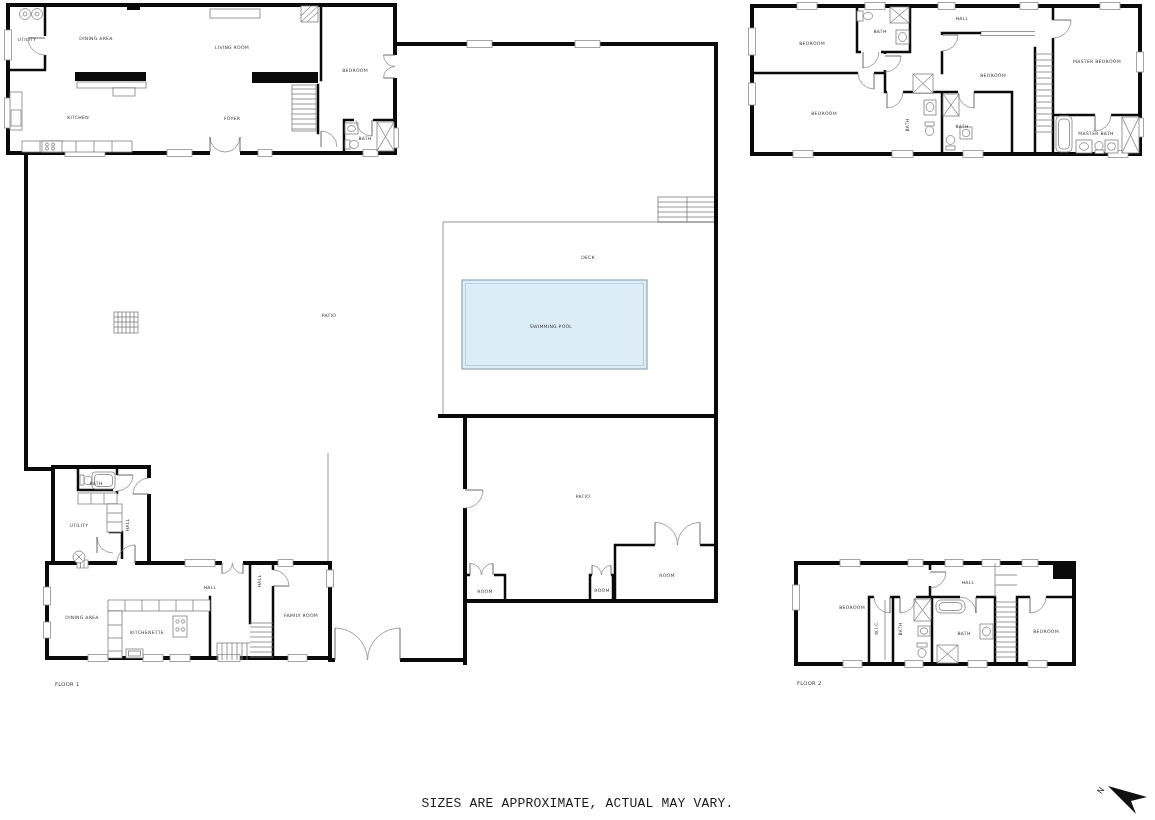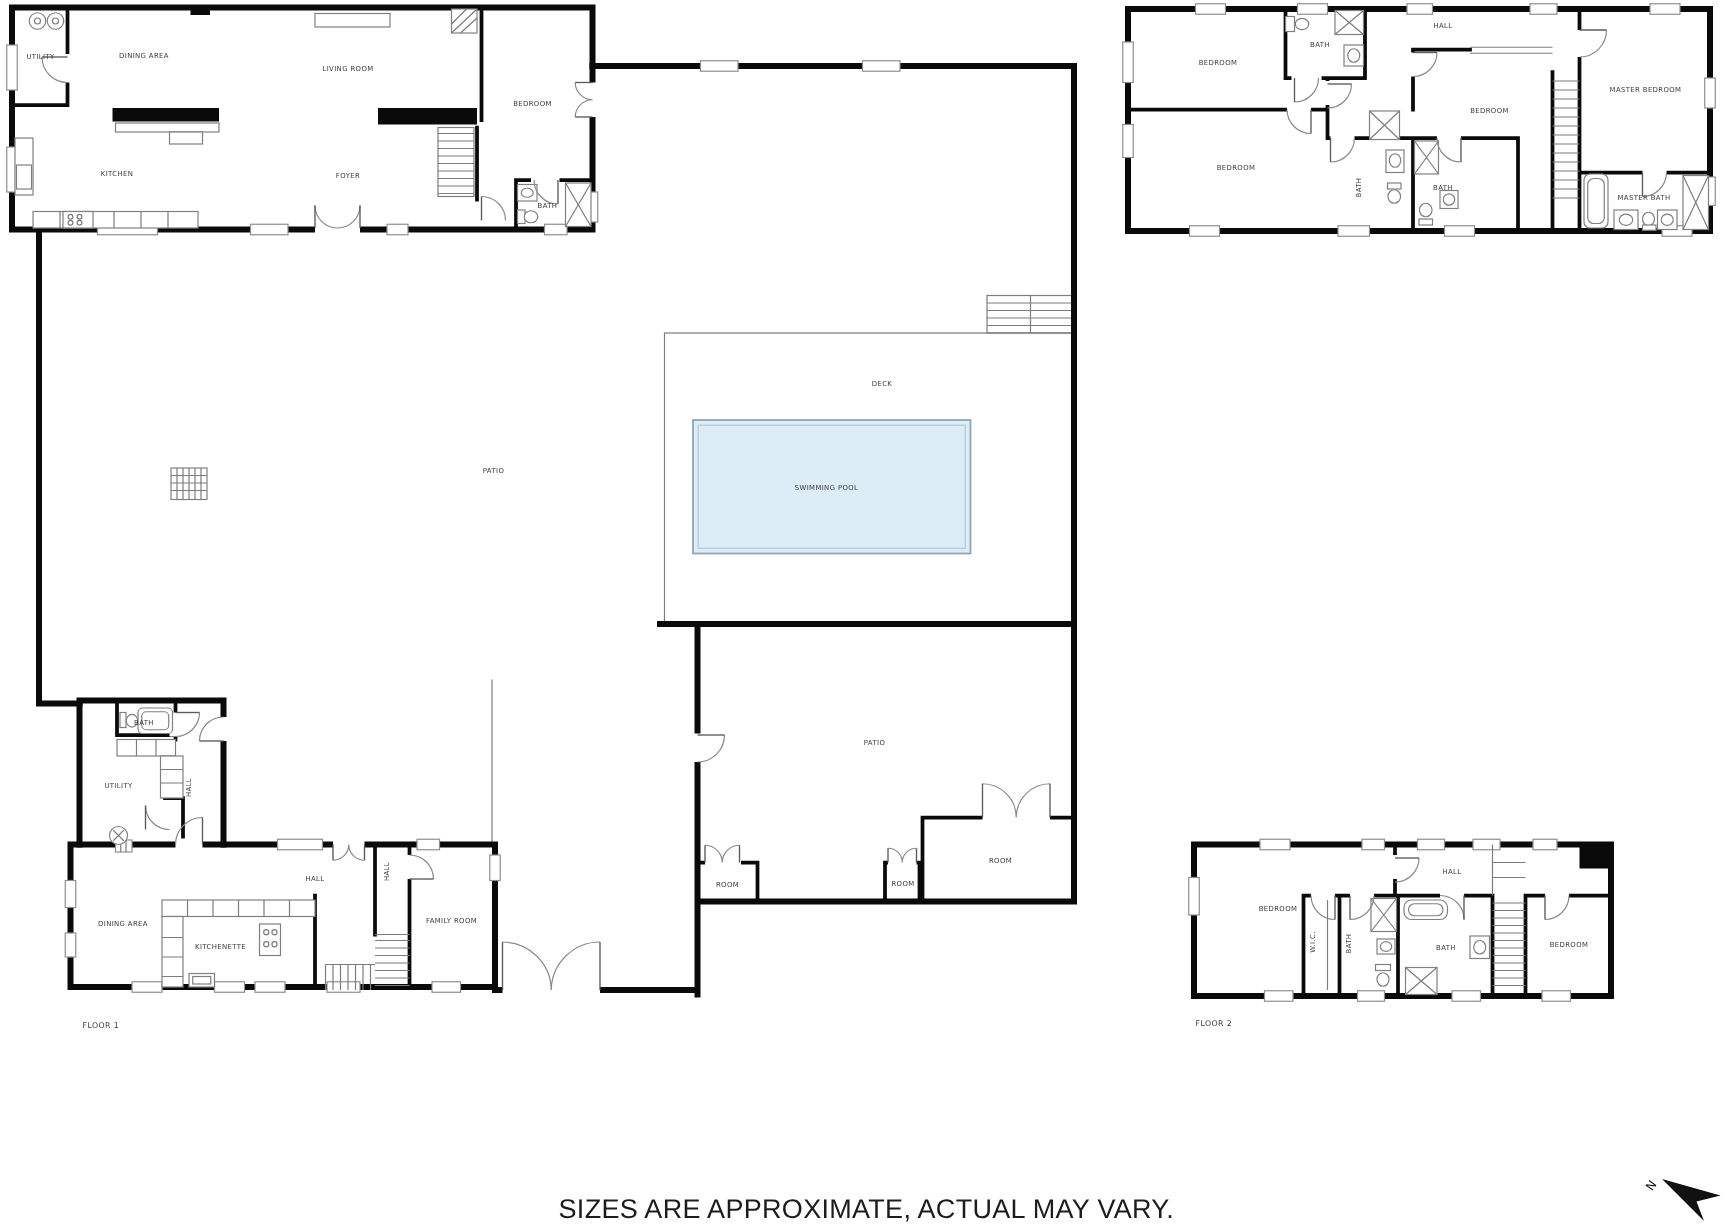--- a/index.html
+++ b/index.html
@@ -23,21 +23,21 @@
   .pool-outer{fill:var(--pool-fill);stroke:var(--pool-border);stroke-width:1.2}
   .pool-inner{fill:none;stroke:#b9d0de;stroke-width:1}
   
   #labels{position:absolute;inset:0;pointer-events:none;}
   .room-label{position:absolute;transform:translate(-50%,-50%);font-size:4.6px;letter-spacing:.25px;
               color:var(--label-text);white-space:nowrap;}
   .room-label.rot{transform:translate(-50%,-50%) rotate(-90deg);}
   .floor-label{position:absolute;transform:translate(0,-50%);font-size:5.2px;letter-spacing:.3px;
                color:var(--label-text);white-space:nowrap;}
   .footer{position:absolute;top:796px;left:50%;transform:translateX(-50%);
-          font-family:Liberation Sans, sans-serif;font-size:18px;letter-spacing:.2px;
+          font-family:Liberation Mono, monospace;font-size:13px;letter-spacing:.2px;
           color:var(--footer-text);white-space:nowrap;}
   .north{position:absolute;left:1090px;top:778px;width:62px;height:40px;}
   .north-n{position:absolute;left:8px;top:8px;font-size:8px;color:#111;
            transform:rotate(-55deg);font-family:"DejaVu Sans",sans-serif;}
 </style>
 </head>
 <body>
 
 <div class="canvas">
 

